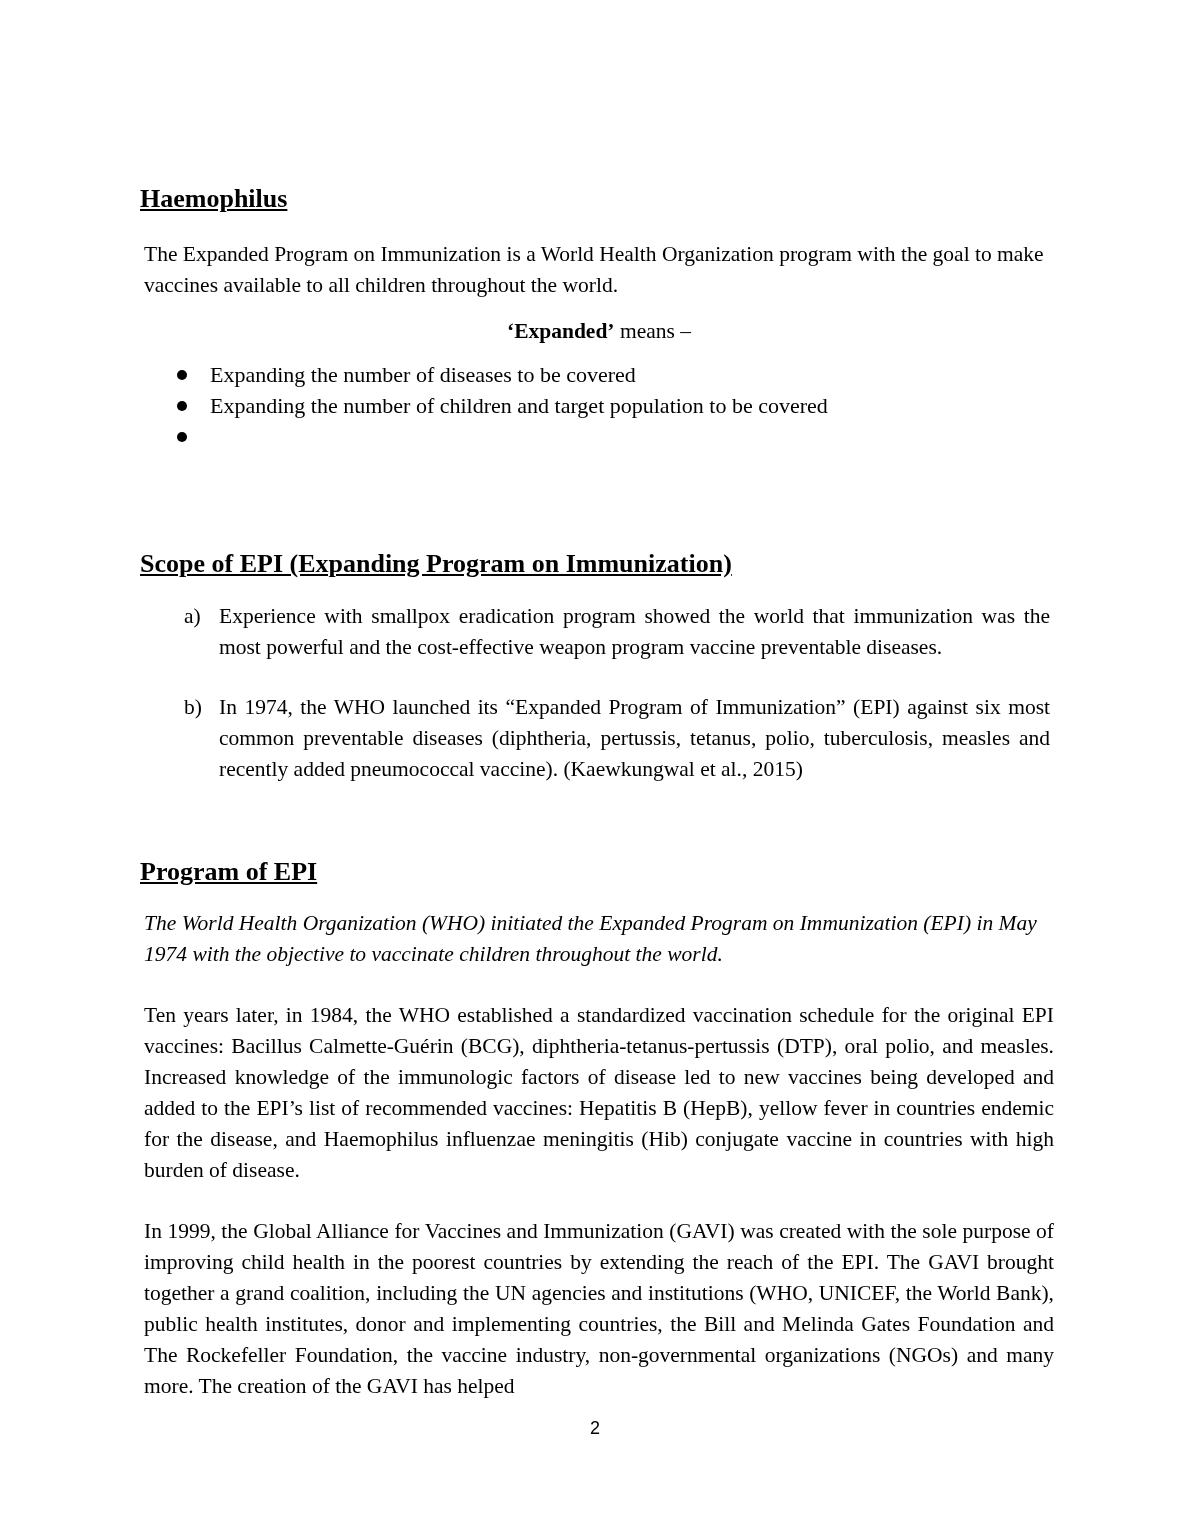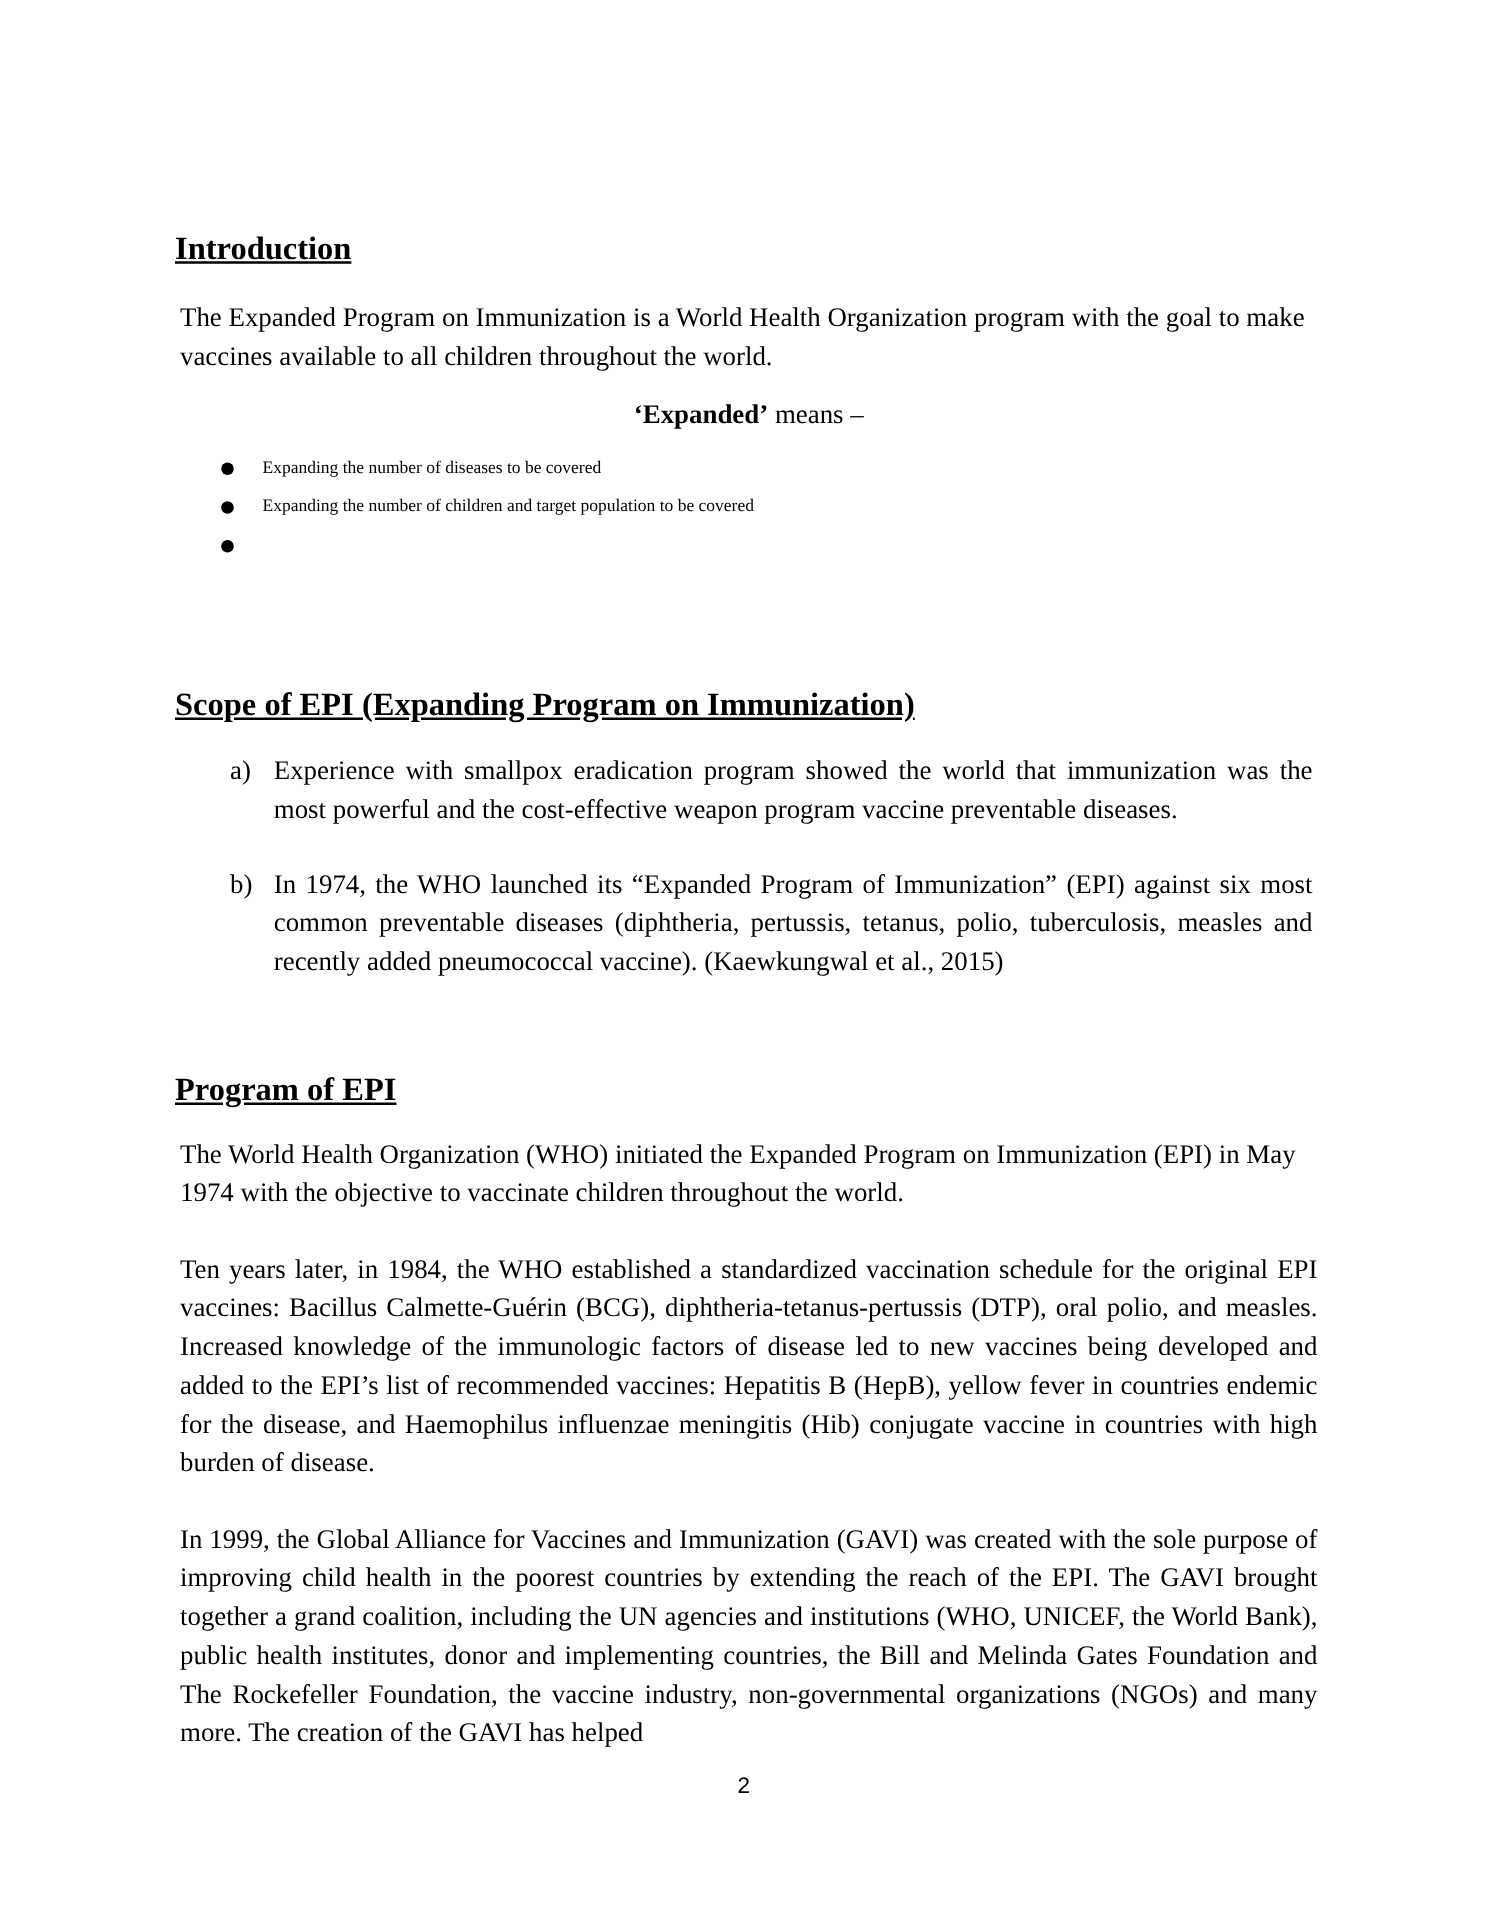--- a/index.html
+++ b/index.html
@@ -39,21 +39,21 @@
       margin: 4px;
     }
     .justify { text-align: justify; text-align-last: left; }
     .bullet-list {
       position: absolute;
       left: 30px;
       width: 880px;
       margin: 0;
       padding: 0;
       list-style: none;
-      font-size: 14px;
+      font-size: 22px;
       line-height: 31px;
     }
     .bullet-list li {
       position: relative;
       padding-left: 40px;
     }
     .bullet-list li .dot {
       position: absolute;
       left: 7px;
       top: 11px;
@@ -91,21 +91,21 @@
       text-align: center;
       font-family: "Liberation Sans", sans-serif;
       font-size: 18px;
     }
   </style>
 </head>
 <body>
 
 <div class="page">
 
-  <h2 class="heading" style="top:184px;">Introduction</h2>
+  <h2 class="heading" style="top:184px;">Haemophilus</h2>
 
   <p class="para" style="top:235px;">The Expanded Program on Immunization is a World Health Organization program with the goal to make vaccines available to all children throughout the world.</p>
 
   <p class="para" style="top:312px;text-align:center;">
     <b>‘Expanded’</b><span> means –</span>
   </p>
 
   <ul class="bullet-list" style="top:359px;">
     <li>
       <span class="dot"></span>
@@ -131,21 +131,21 @@
 
   <ol class="alpha-list" style="top:692px;">
     <li>
       <span class="marker">b)</span>
       <span>In 1974, the WHO launched its “Expanded Program of Immunization” (EPI) against six most common preventable diseases (diphtheria, pertussis, tetanus, polio, tuberculosis, measles and recently added pneumococcal vaccine). (Kaewkungwal et al., 2015)</span>
     </li>
   </ol>
 
   <h2 class="heading" style="top:857px;">Program of EPI</h2>
 
-  <p class="para" style="top:904px;">The World Health Organization (WHO) initiated the Expanded Program on Immunization (EPI) in May 1974 with the objective to vaccinate children throughout the world.</p>
+  <p class="para" style="top:904px;font-style:italic;">The World Health Organization (WHO) initiated the Expanded Program on Immunization (EPI) in May 1974 with the objective to vaccinate children throughout the world.</p>
 
   <p class="para justify" style="top:996px;">Ten years later, in 1984, the WHO established a standardized vaccination schedule for the original EPI vaccines: Bacillus Calmette-Guérin (BCG), diphtheria-tetanus-pertussis (DTP), oral polio, and measles. Increased knowledge of the immunologic factors of disease led to new vaccines being developed and added to the EPI’s list of recommended vaccines: Hepatitis B (HepB), yellow fever in countries endemic for the disease, and Haemophilus influenzae meningitis (Hib) conjugate vaccine in countries with high burden of disease.</p>
 
   <p class="para justify" style="top:1212px;">In 1999, the Global Alliance for Vaccines and Immunization (GAVI) was created with the sole purpose of improving child health in the poorest countries by extending the reach of the EPI. The GAVI brought together a grand coalition, including the UN agencies and institutions (WHO, UNICEF, the World Bank), public health institutes, donor and implementing countries, the Bill and Melinda Gates Foundation and The Rockefeller Foundation, the vaccine industry, non-governmental organizations (NGOs) and many more. The creation of the GAVI has helped</p>
 
 </div>
 
 <div class="page-number">2</div>
 
 </body></html>

